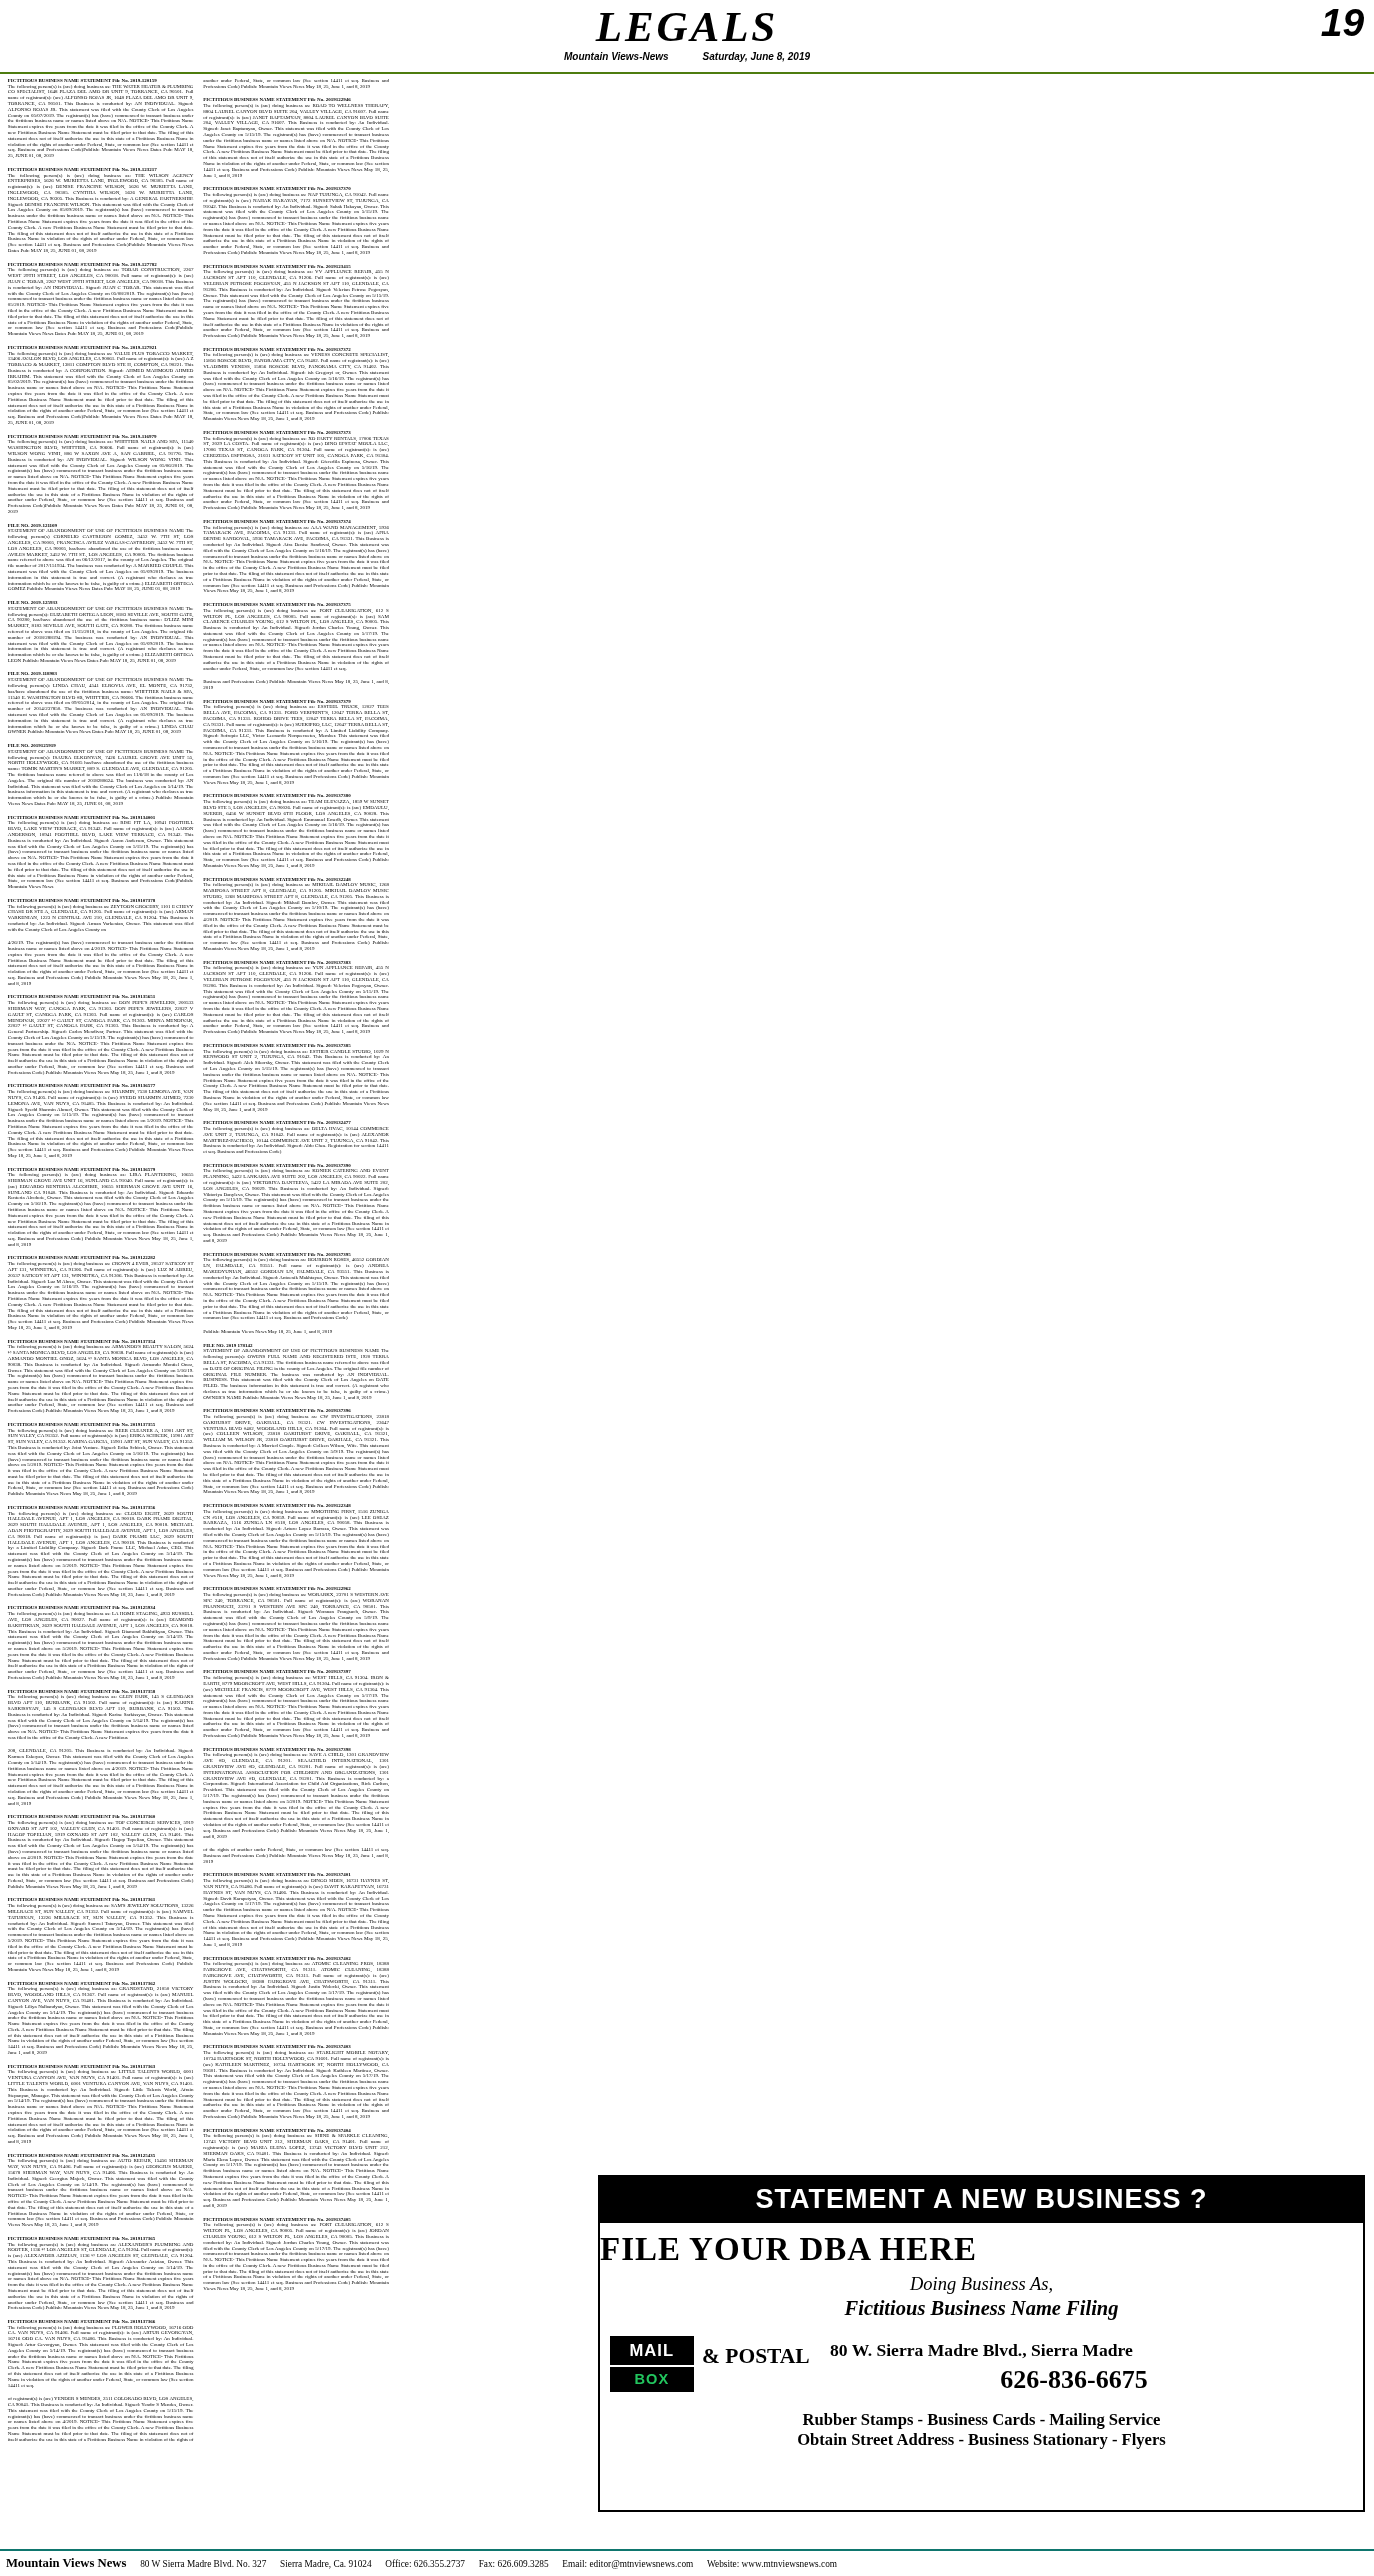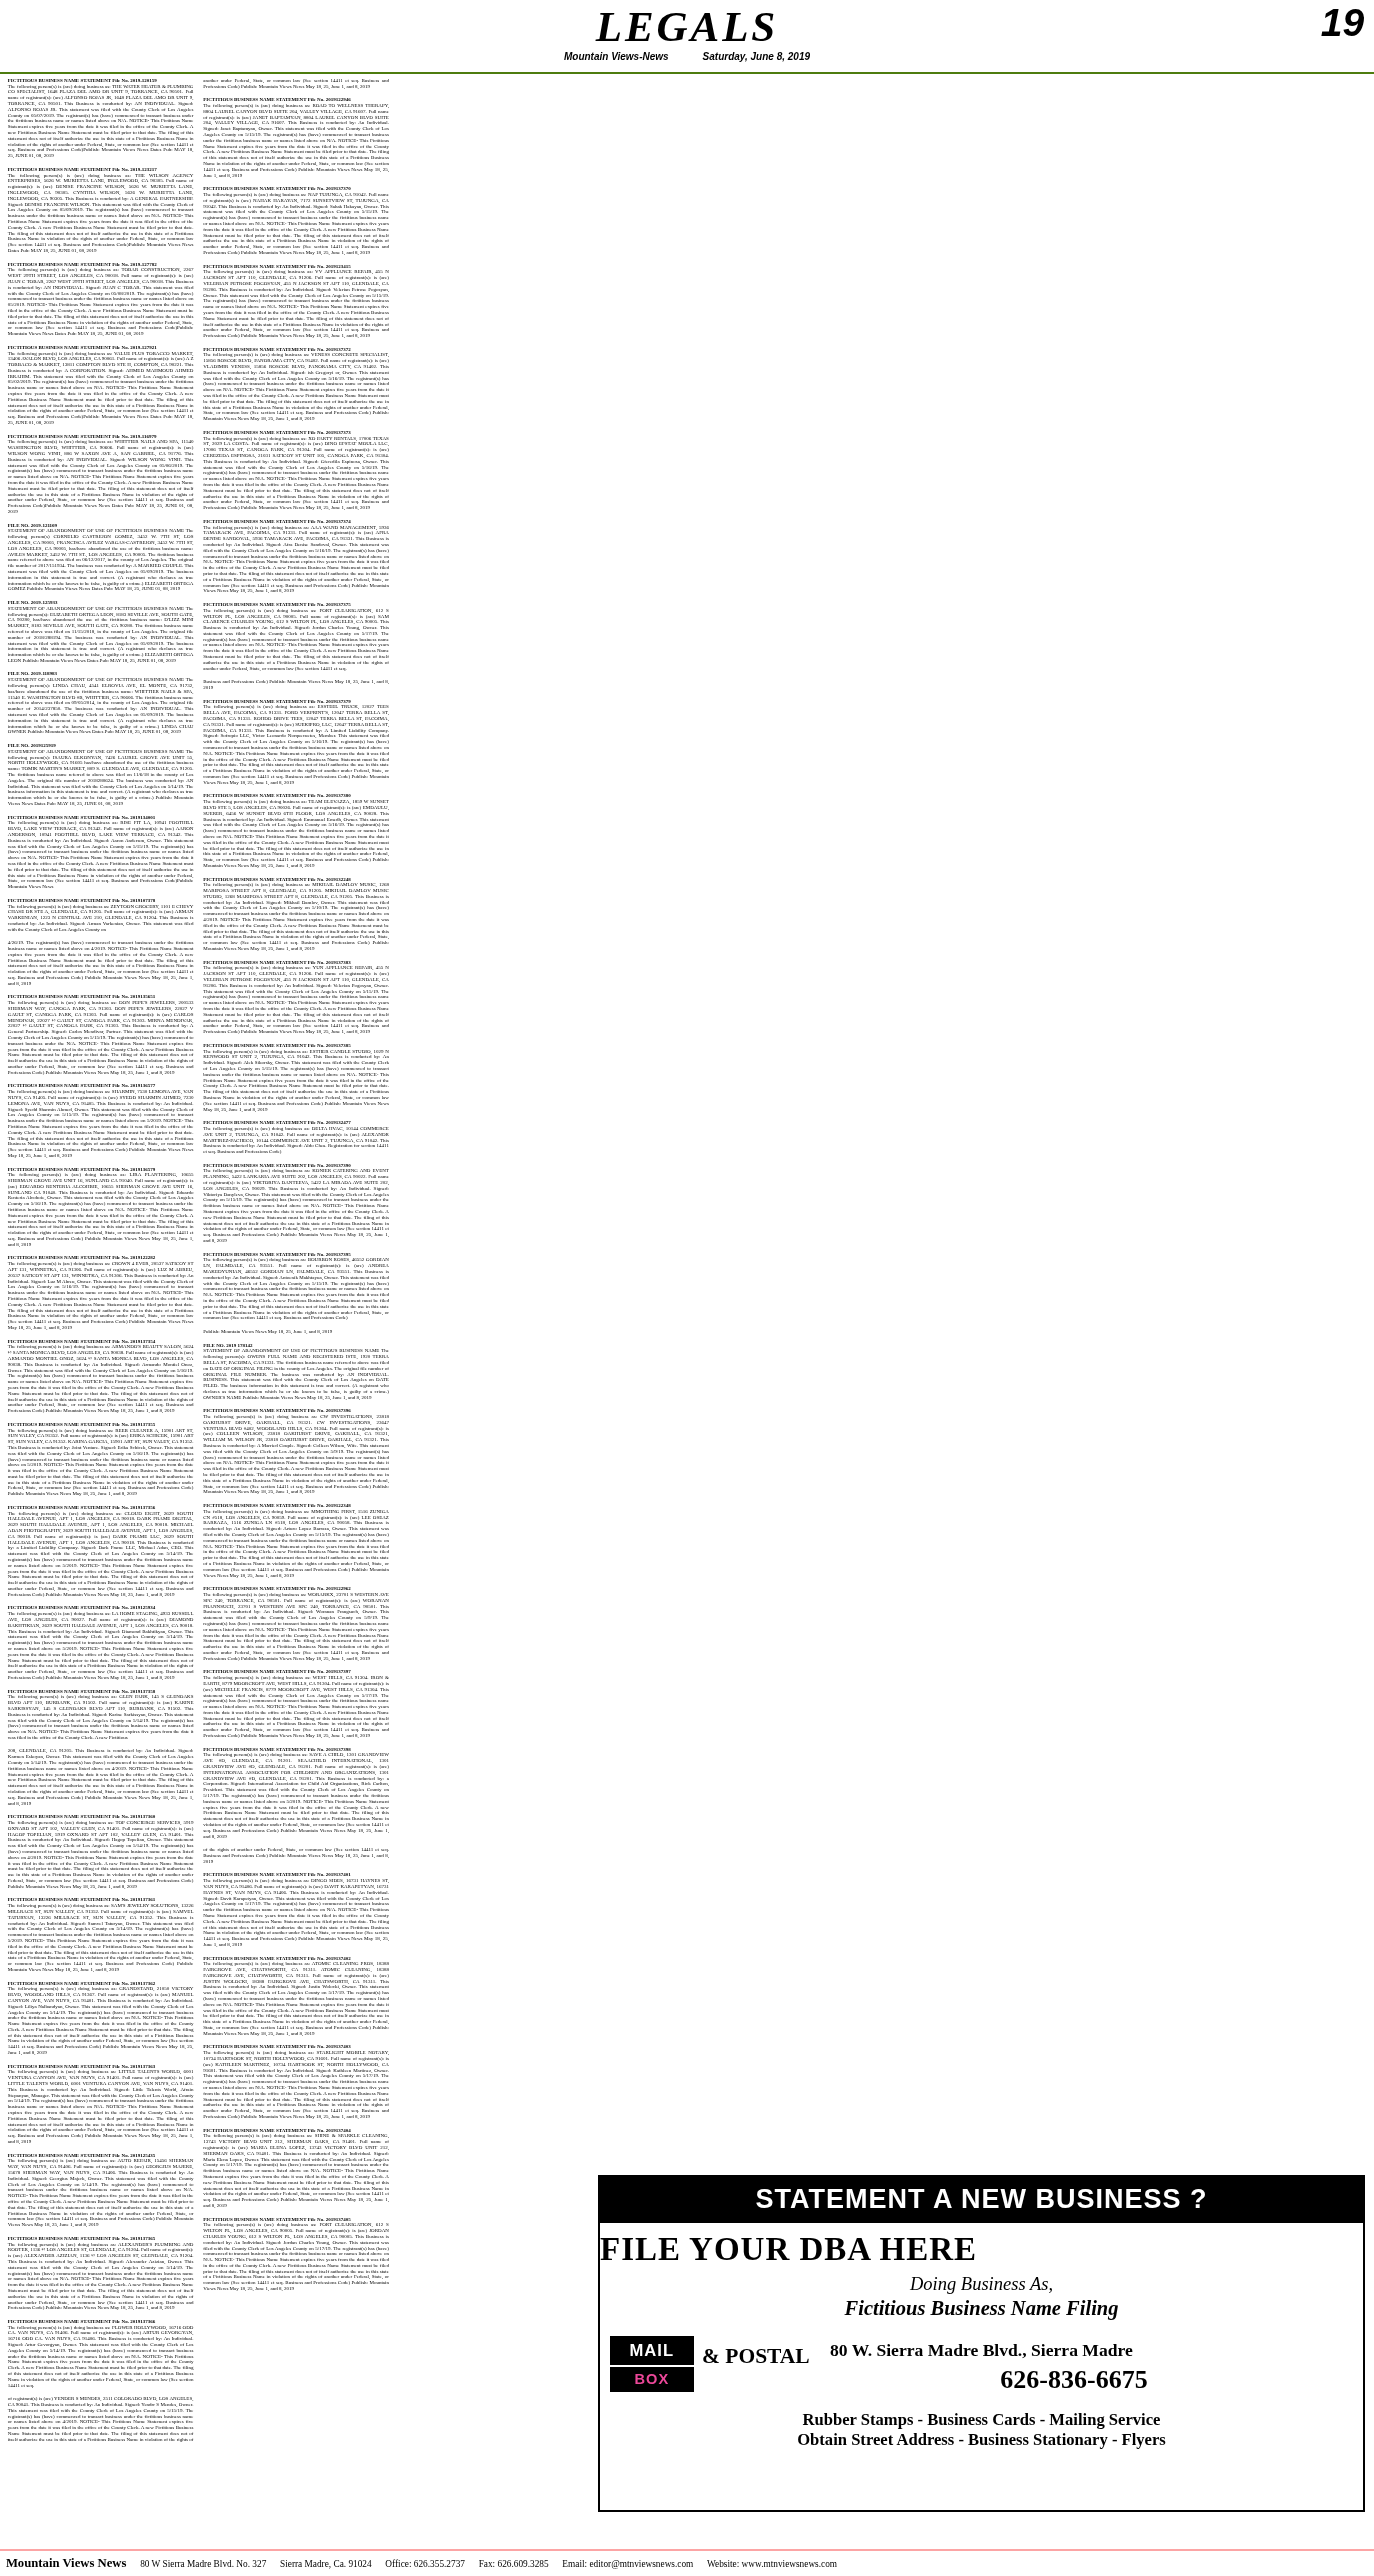--- a/index.html
+++ b/index.html
@@ -56,21 +56,21 @@
     text-align:center;font-family:"Liberation Serif",serif;font-style:italic;
     font-weight:bold;font-size:20.5px;margin-top:2px;
   }
   .ad-row{position:relative;margin-top:9.8px;height:76px;padding-left:13px;}
   .ad-mail{
     position:absolute;left:9.8px;top:5.9px;width:84px;height:29px;background:#000;color:#fff;
     font-family:"Liberation Sans",sans-serif;font-weight:bold;font-size:16.6px;
     text-align:center;line-height:29px;letter-spacing:1px;
   }
   .ad-box2{
-    position:absolute;left:9.8px;top:37px;width:84px;height:25px;background:#000;color:#ec4899;
+    position:absolute;left:9.8px;top:37px;width:84px;height:25px;background:#000;color:#22c55e;
     font-family:"Liberation Sans",sans-serif;font-weight:bold;font-size:14.6px;
     text-align:center;line-height:25px;letter-spacing:1px;
   }
   .ad-postal{
     position:absolute;left:102px;top:13.7px;font-family:"Liberation Serif",serif;
     font-weight:bold;font-size:21.5px;
   }
   .ad-addr{
     position:absolute;left:230px;top:9.8px;font-family:"Liberation Serif",serif;
     font-weight:bold;font-size:17.6px;
@@ -79,21 +79,21 @@
     position:absolute;left:230px;top:35px;width:488px;text-align:center;
     font-family:"Liberation Serif",serif;font-weight:bold;font-size:26px;
   }
   .ad-bottom{
     text-align:center;font-family:"Liberation Serif",serif;font-weight:bold;
     font-size:16.6px;margin-top:3.9px;
   }
 
   
   .footer{
-    position:absolute;left:0;right:0;bottom:0;height:25px;border-top:2px solid #fca5a5;
+    position:absolute;left:0;right:0;bottom:0;height:25px;border-top:2px solid #0f766e;
   }
   .footer-inner{
     display:flex;align-items:center;height:25px;padding:0 5.9px;
     font-family:"Liberation Serif",serif;font-size:9.8px;
   }
   .footer-name{font-weight:bold;font-size:12.7px;margin-right:13.7px;}
   .footer-text{font-size:9.3px;}
 </style>
 </head>
 <body>

